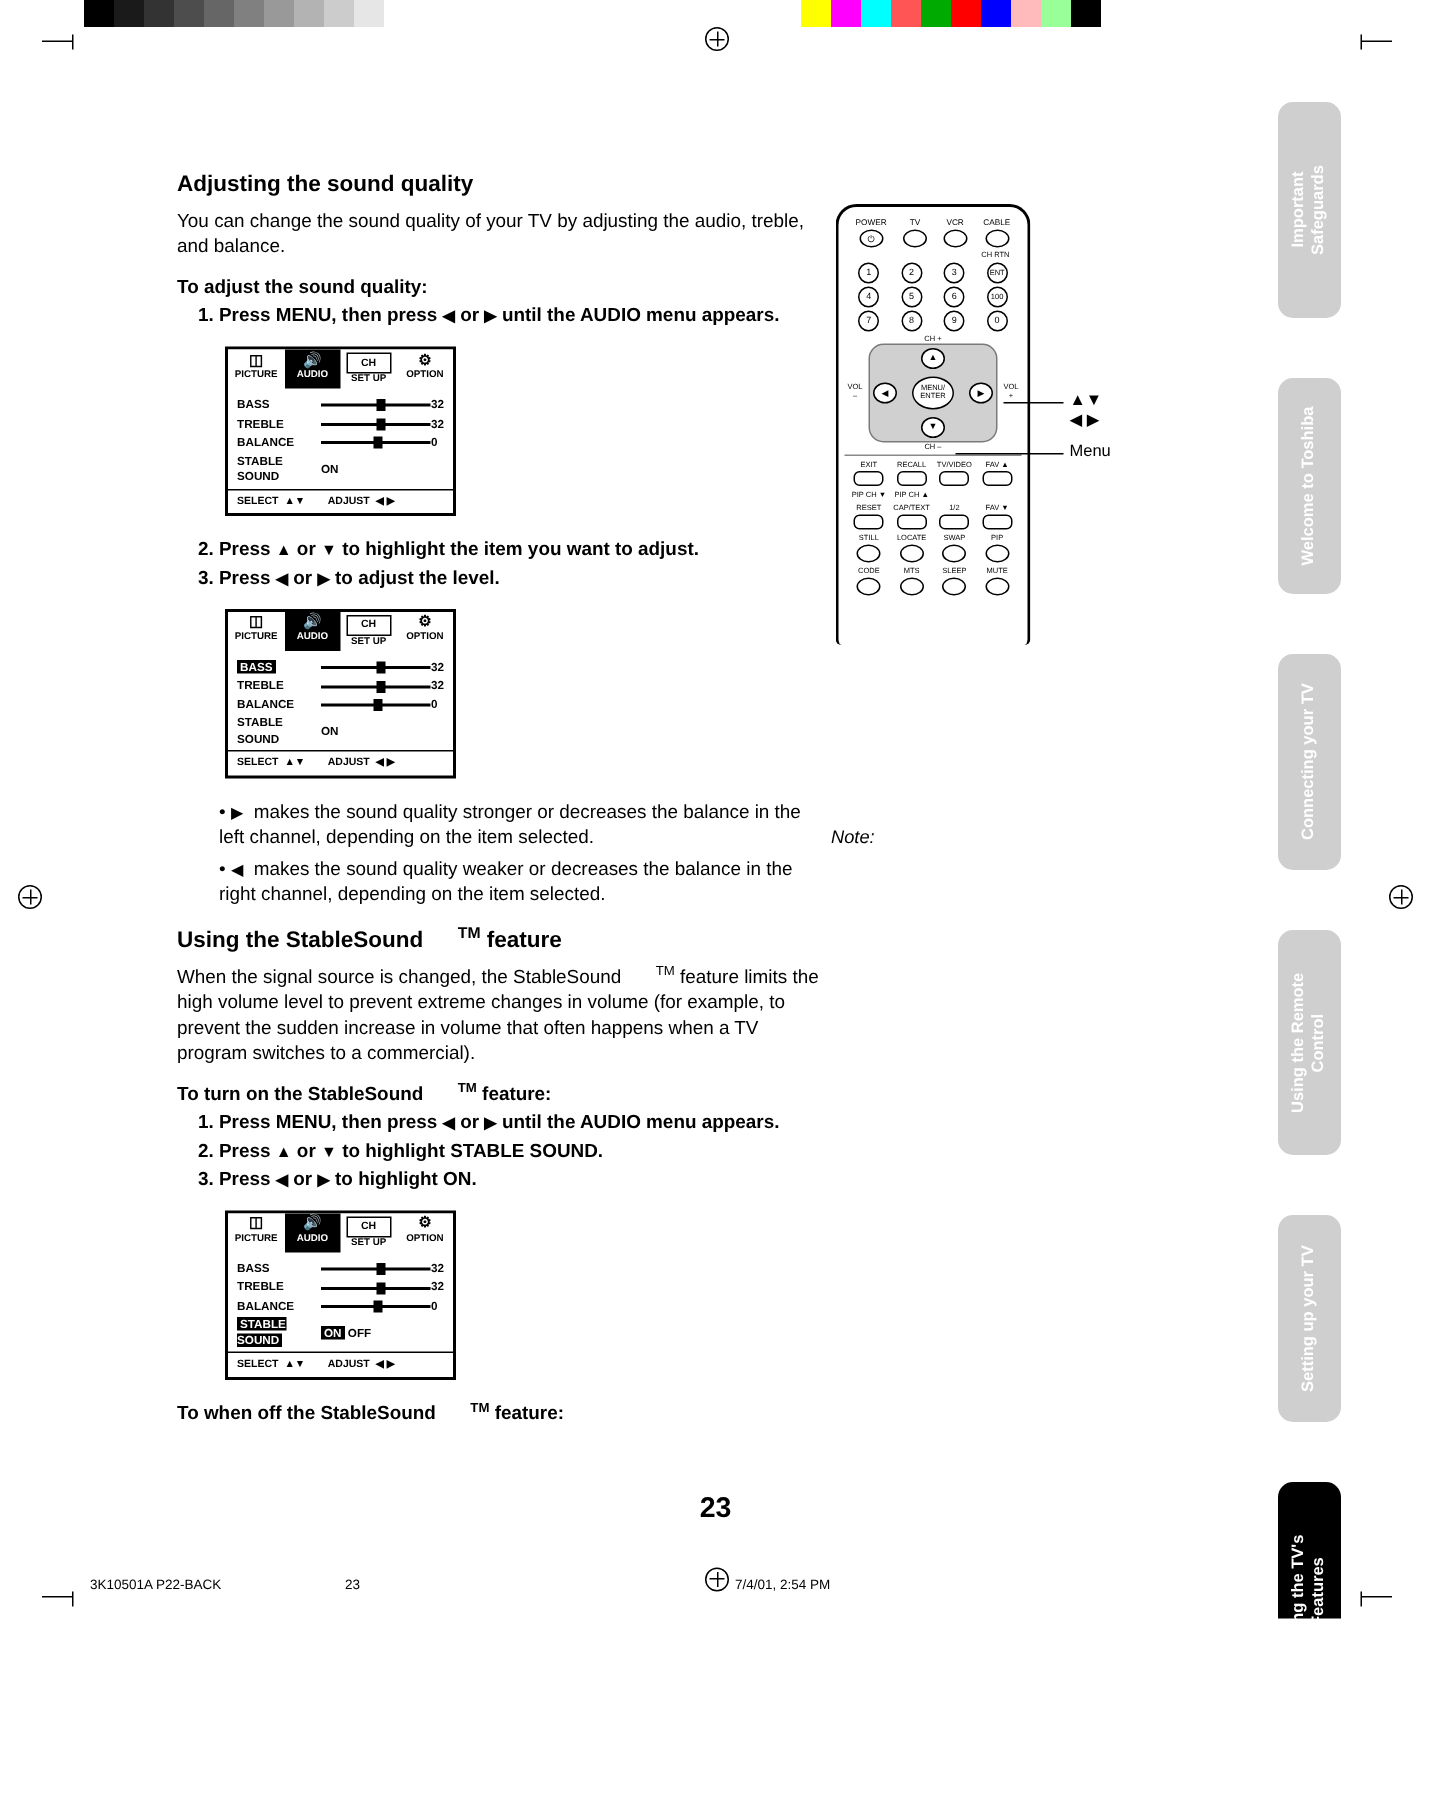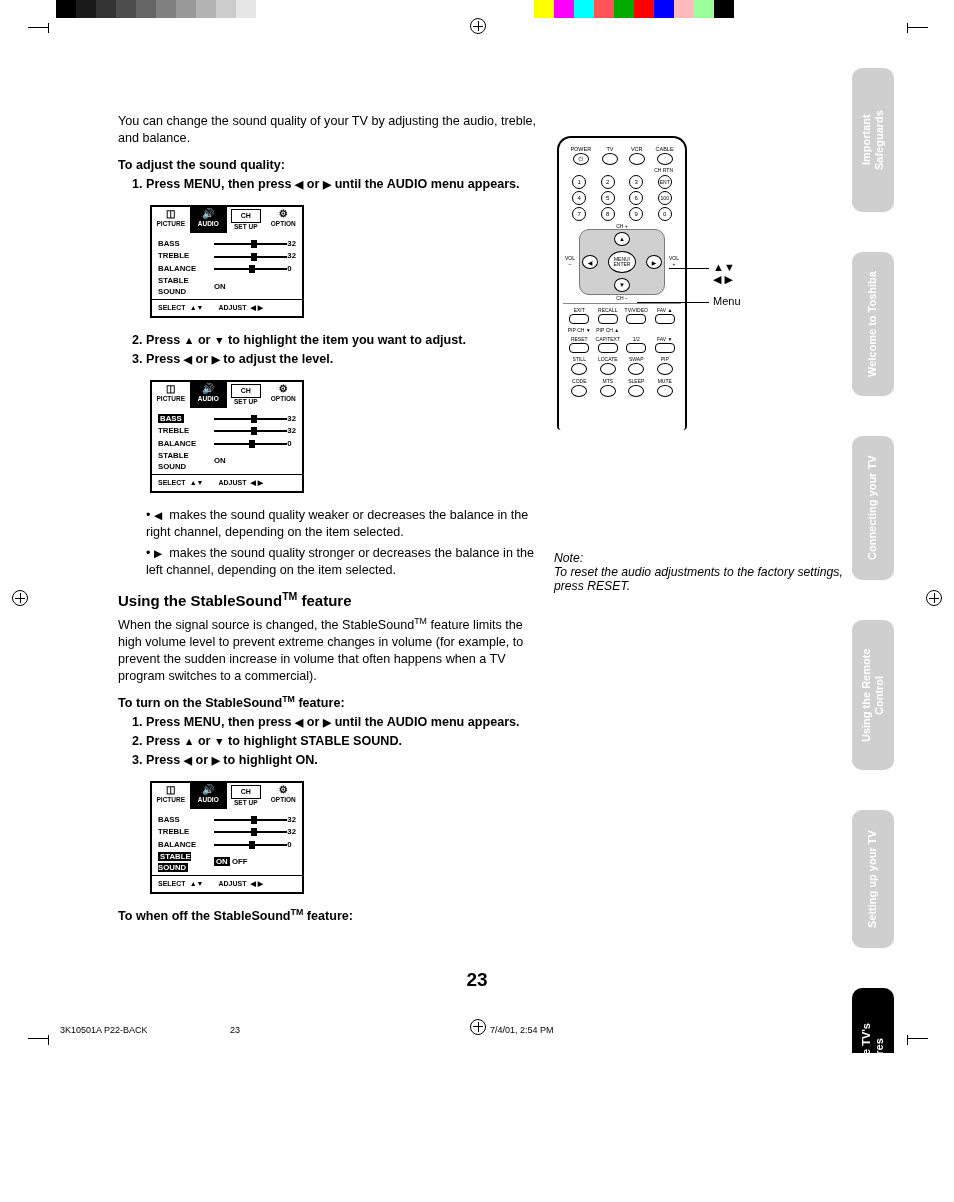--- a/index.html
+++ b/index.html
@@ -298,21 +298,21 @@
   .crop-bottom::before, .crop-bottom::after {
     content:""; position:absolute; width:1px; height:10px; background:#000; bottom:6px;
   }
   .crop-bottom::before{left:20px;}
   .crop-bottom::after{right:20px;}
   .crop-bottom .hline-l, .crop-bottom .hline-r{
     position:absolute; bottom:12px; height:1px; width:20px; background:#000;
   }
   .crop-bottom .hline-l{left:0;} .crop-bottom .hline-r{right:0;}
 
-  sup{font-size:0.7em; vertical-align:super; line-height:0;}
+  sup{font-size:0.7em; vertical-align:super; line-height:0;margin-left:23px;}
 </style>
 </head>
 <body>
 
 <div class="color-bars">
   <div class="bar-left">
     <div style="background:#000"></div>
       <div style="background:#1a1a1a"></div>
     <div style="background:#333"></div>
       <div style="background:#4d4d4d"></div>
@@ -353,20 +353,21 @@
   <div class="side-tab st2">Connecting your TV</div>
   <div class="side-tab st3">Using the Remote Control</div>
   <div class="side-tab st4">Setting up your TV</div>
   <div class="side-tab st5 active">Using the TV's Features</div>
   <div class="side-tab st6">Appendix</div>
 </div>
 
 <div class="content">
 
   <div class="col-left">
+    <h2 class="section">Adjusting the sound quality</h2>
     <p class="para">You can change the sound quality of your TV by adjusting the audio, treble, and balance.</p>
     <div class="subhead">To adjust the sound quality:</div>
     <ol class="steps">
       <li>
         <span>Press MENU, then press </span><span class="tri-l"></span><span> or </span><span class="tri-r"></span><span> until the AUDIO menu appears.</span>
       </li>
     </ol>
 
     <div class="osd">
       <div class="tabs">
@@ -449,22 +450,22 @@
             <span>▲▼</span>
           </div>
         <div class="grp">
             <span>ADJUST</span>
             <span>◀ ▶</span>
           </div>
       </div>
     </div>
 
     <ul class="bullets">
+      <li><span class="tri-r"></span>&nbsp;<span> makes the sound quality stronger or decreases the balance in the left channel, depending on the item selected.</span></li>
       <li><span class="tri-l"></span>&nbsp;<span> makes the sound quality weaker or decreases the balance in the right channel, depending on the item selected.</span></li>
-      <li><span class="tri-r"></span>&nbsp;<span> makes the sound quality stronger or decreases the balance in the left channel, depending on the item selected.</span></li>
     </ul>
 
     <h2 class="section">
       <span>Using the StableSound</span><sup>TM</sup><span> feature</span>
     </h2>
     <p class="para">
       <span>When the signal source is changed, the StableSound</span><sup>TM</sup><span> feature limits the high volume level to prevent extreme changes in volume (for example, to prevent the sudden increase in volume that often happens when a TV program switches to a commercial).</span>
     </p>
     <div class="subhead">
       <span>To turn on the StableSound</span><sup>TM</sup><span> feature:</span>
@@ -665,21 +666,20 @@
         </div>
       </div>
       <div class="callout-line" style="left:112px; top:132px; width:40px;"></div>
       <div class="callout" style="left:156px; top:125px;">▲▼ ◀ ▶</div>
       <div class="callout-line" style="left:80px; top:166px; width:72px;"></div>
       <div class="callout" style="left:156px; top:159px;">Menu</div>
     </div>
 
     <div class="note-block">
       <div class="note-head">Note:</div>
-      <div class="note-body">To reset the audio adjustments to the factory settings, press RESET.</div>
     </div>
   </div>
 </div>
 
 <div class="page-number">23</div>
 
 <div class="footer-info">
   <div class="f1">3K10501A P22-BACK</div>
   <div class="f2">23</div>
   <div class="f3">7/4/01, 2:54 PM</div>

